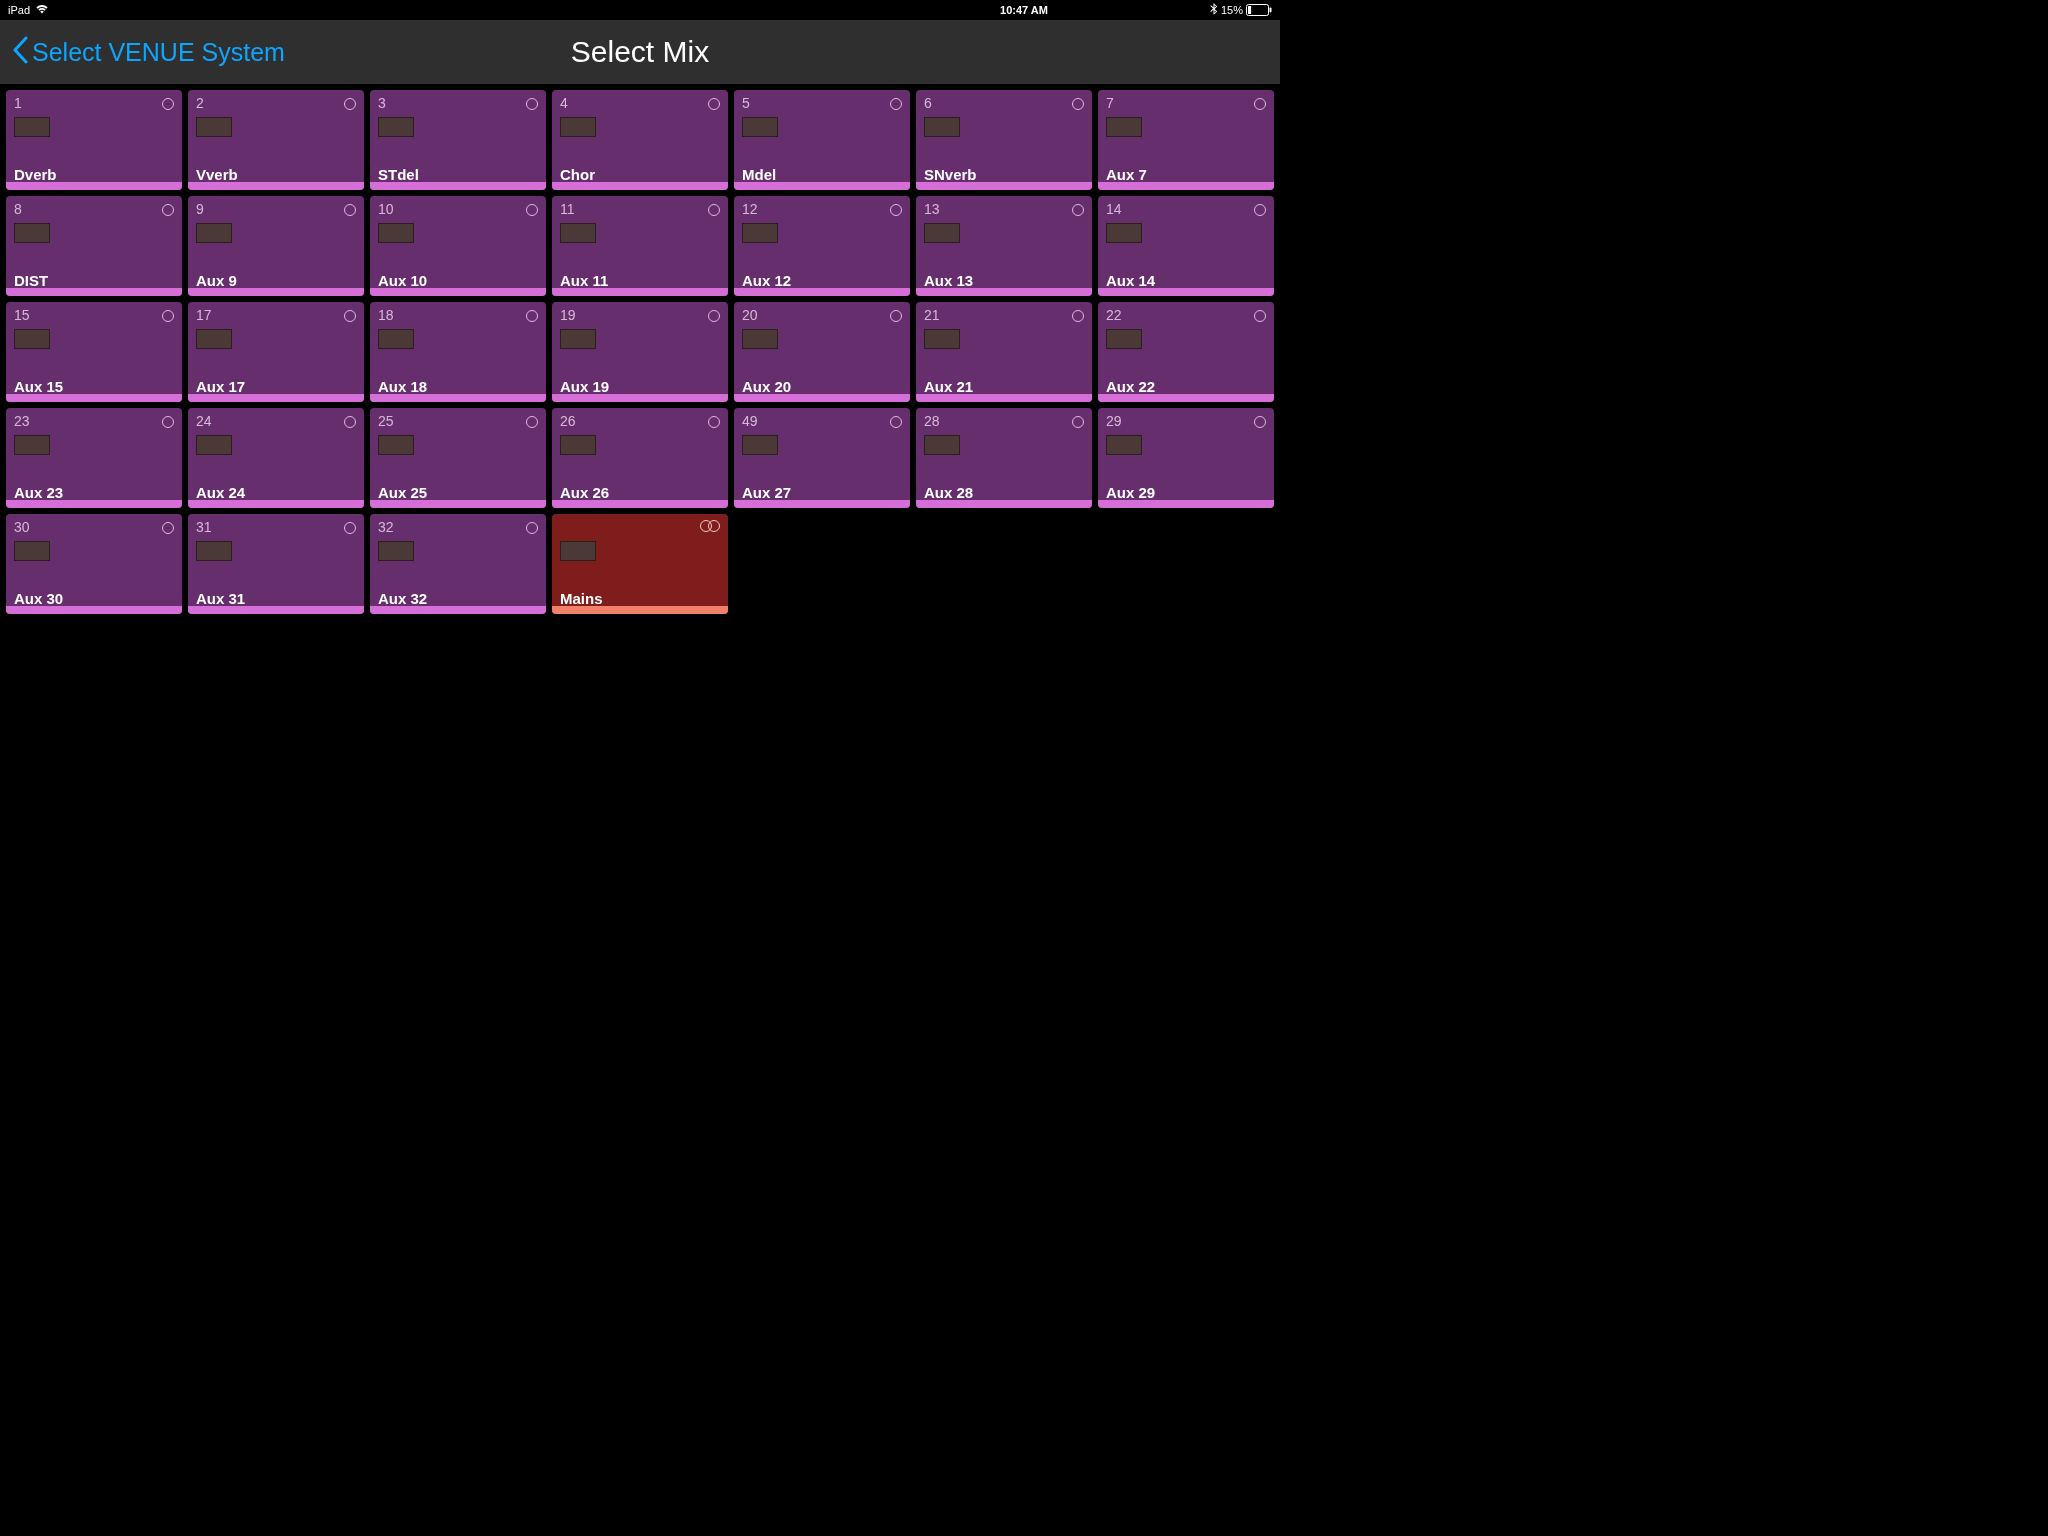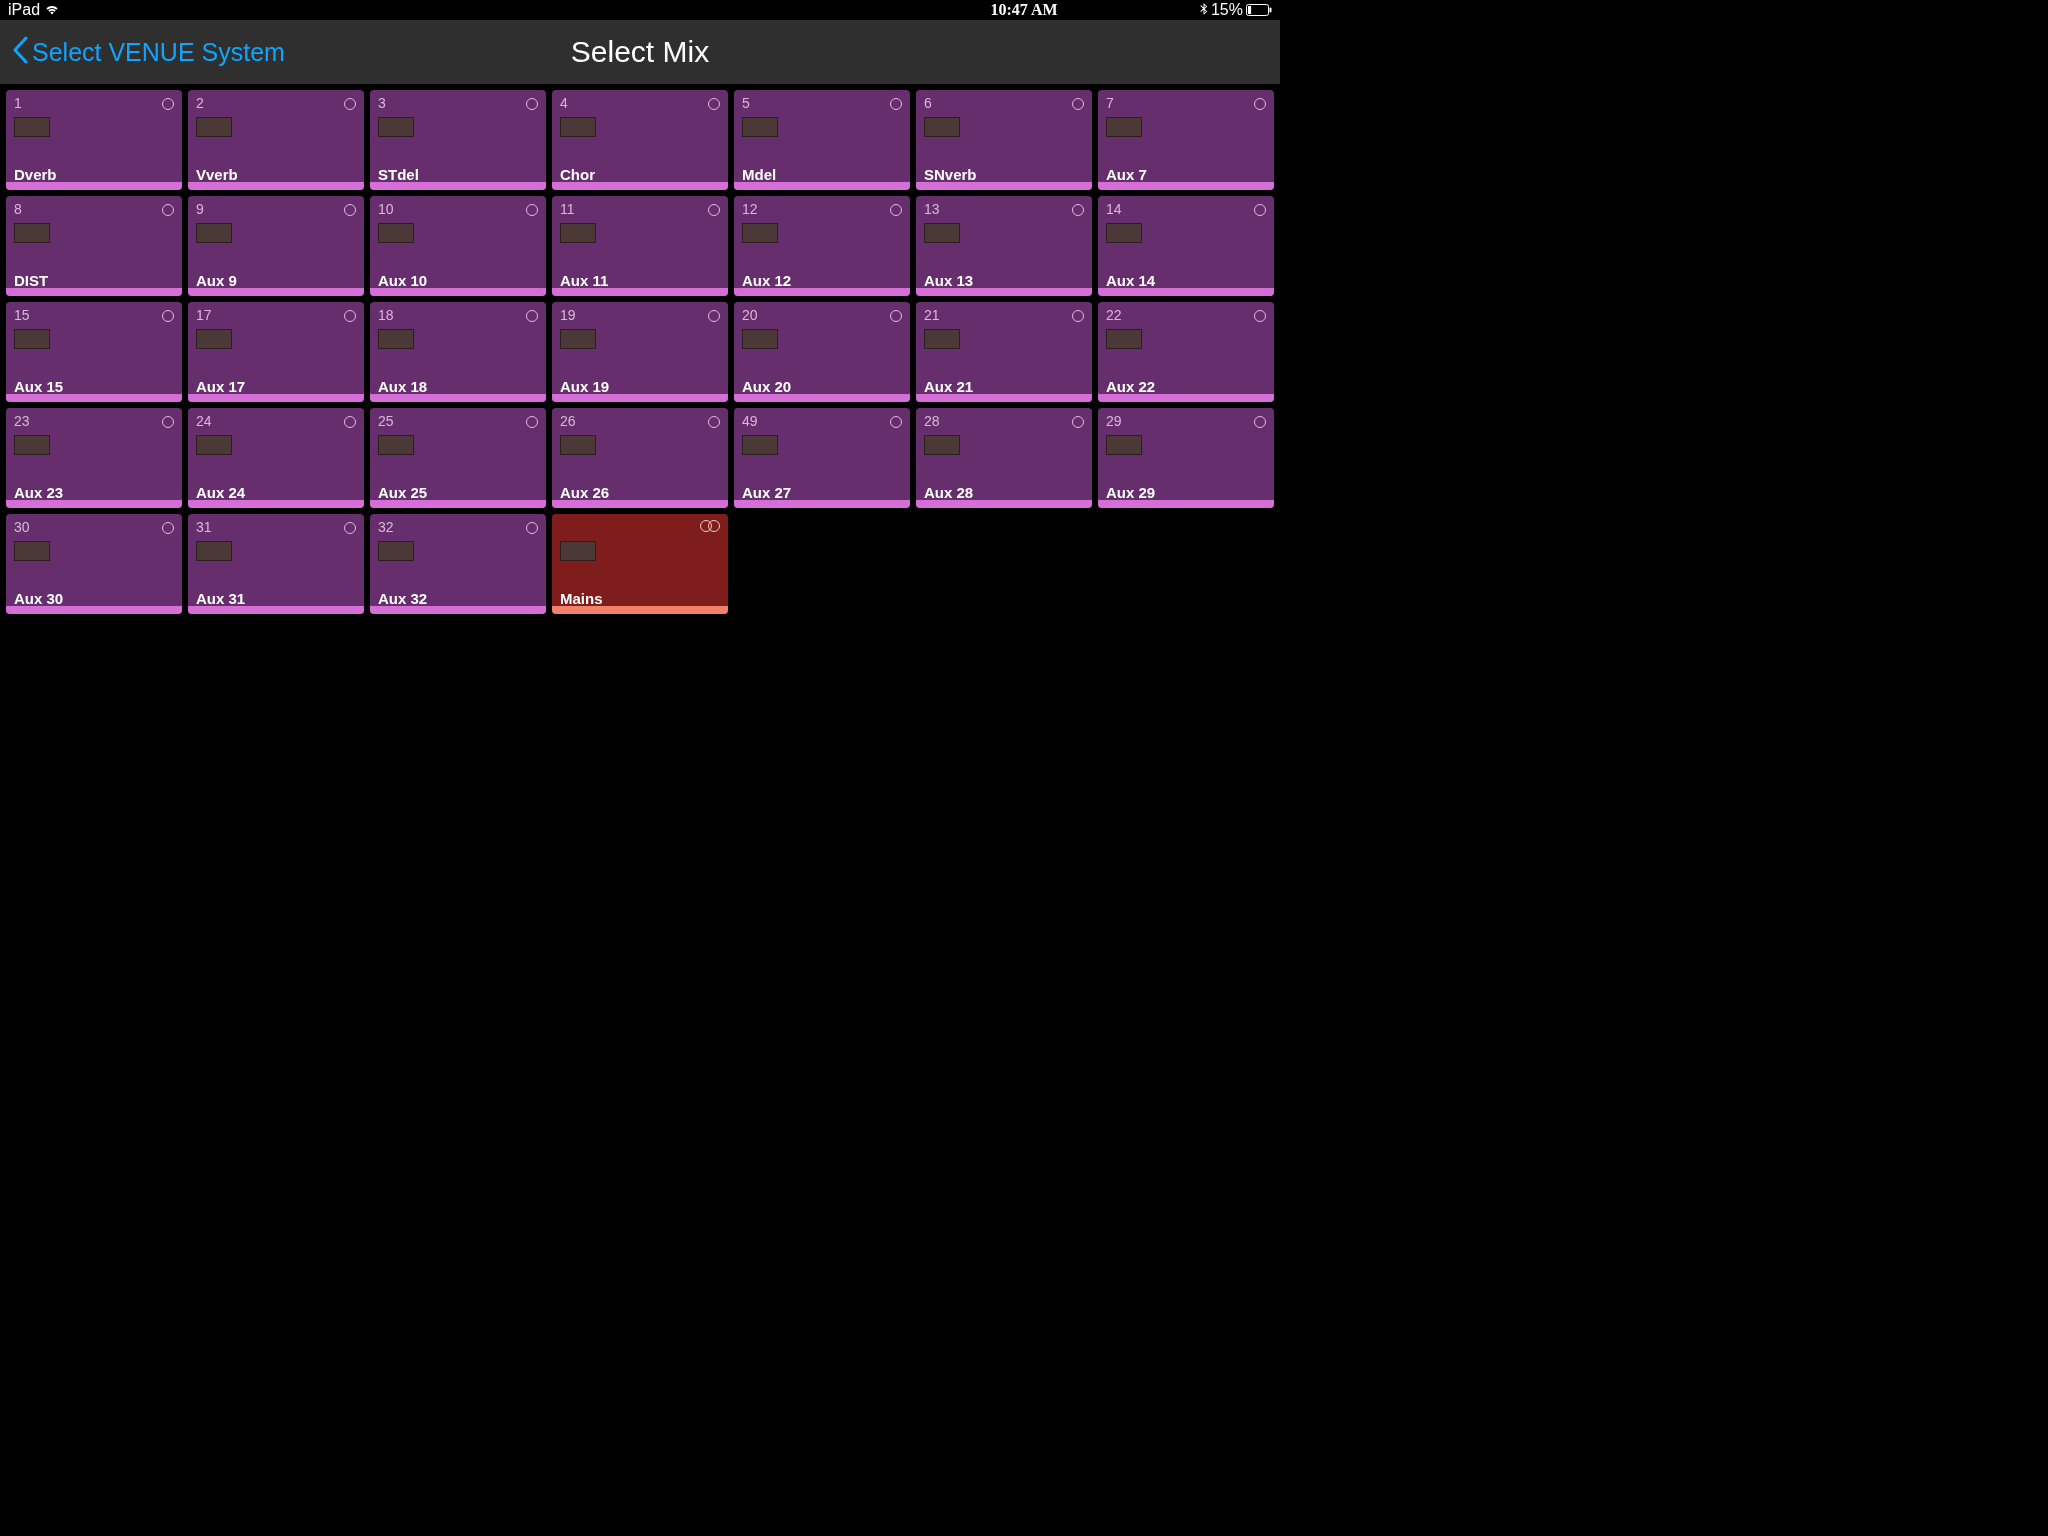--- a/index.html
+++ b/index.html
@@ -17,36 +17,35 @@
     }
 
     
     .status-bar {
       height: 20px;
       background: #000;
       color: #fff;
       display: flex;
       align-items: center;
       justify-content: space-between;
-      font-size: 16px;
+      font-size: 11px;
       padding: 0 8px;
     }
 
     .status-left {
       display: flex;
       align-items: center;
       gap: 5px;
     }
 
     .status-center {
       position: absolute;
       left: 50%;
       transform: translateX(-50%);
       font-weight: 600;
-      font-family: Liberation Serif, serif;
     }
 
     .status-right {
       display: flex;
       align-items: center;
       gap: 3px;
     }
 
     .wifi-icon {
       display: inline-block;

